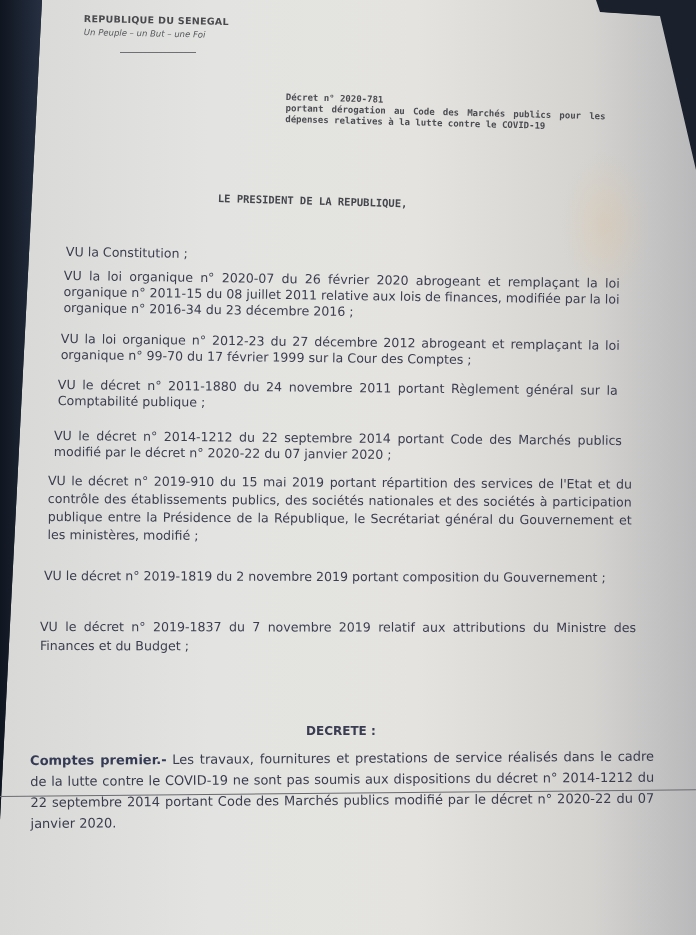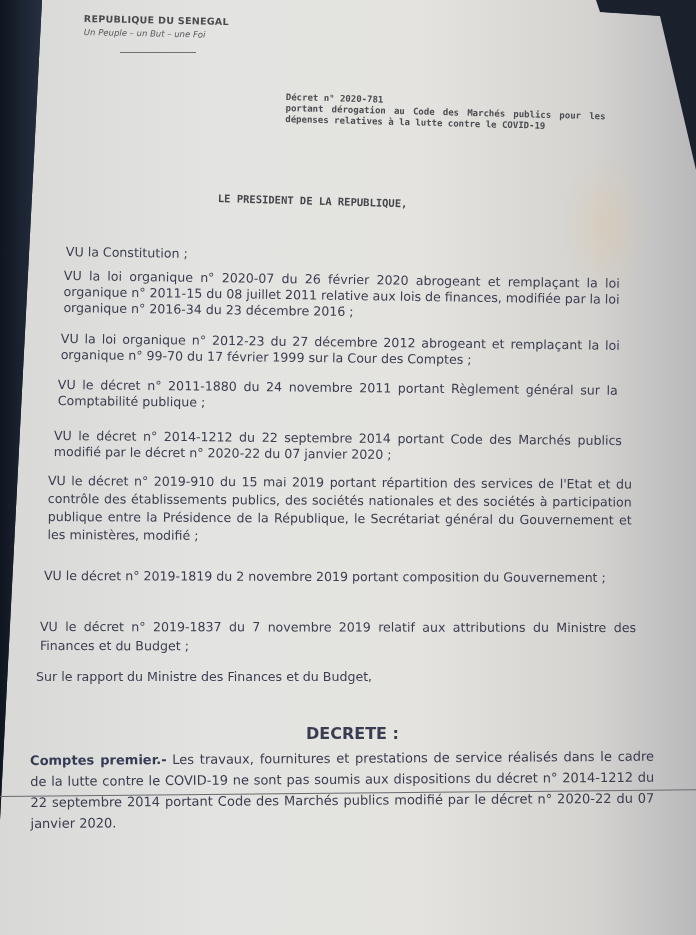--- a/index.html
+++ b/index.html
@@ -63,21 +63,21 @@
       transform: rotate(1.6deg); transform-origin: left top;
     }
     .para {
       position: absolute; font-size: 12.6px; line-height: 16px; color: #3c3e50;
       text-align: justify;
       transform-origin: left top;
     }
     .para.single { text-align: left; }
     .decrete {
       position: absolute; left: 306px; top: 724px;
-      font-weight: bold; font-size: 16px; color: #3a3d52;
+      font-weight: bold; font-size: 12px; color: #3a3d52;
     }
     .article {
       position: absolute; left: 30px; top: 750px; width: 624px;
       font-size: 13px; line-height: 21px; color: #3a3c4e; text-align: justify;
       transform: rotate(-0.4deg); transform-origin: left top;
     }
     .article .lead { font-weight: bold; color: #353a55; }
     .hline {
       position: absolute; left: 0; top: 796px; width: 696px; height: 1px;
       background: #6a6a70;
@@ -118,21 +118,20 @@
     <div class="para" style="left:58px; top:377px; width:560px; transform:rotate(0.6deg);">VU le décret n° 2011-1880 du 24 novembre 2011 portant Règlement général sur la Comptabilité publique ;</div>
 
     <div class="para" style="left:54px; top:428px; width:568px; transform:rotate(0.5deg);">VU le décret n° 2014-1212 du 22 septembre 2014 portant Code des Marchés publics modifié par le décret n° 2020-22 du 07 janvier 2020 ;</div>
 
     <div class="para" style="left:48px; top:472px; width:584px; line-height:18px; transform:rotate(0.35deg);">VU le décret n° 2019-910 du 15 mai 2019 portant répartition des services de l'Etat et du contrôle des établissements publics, des sociétés nationales et des sociétés à participation publique entre la Présidence de la République, le Secrétariat général du Gouvernement et les ministères, modifié ;</div>
 
     <div class="para" style="left:44px; top:566px; width:590px; line-height:19px; transform:rotate(0.2deg);">VU le décret n° 2019-1819 du 2 novembre 2019 portant composition du Gouvernement ;</div>
 
     <div class="para" style="left:40px; top:617px; width:596px; line-height:19px; transform:rotate(0.1deg);">VU le décret n° 2019-1837 du 7 novembre 2019 relatif aux attributions du Ministre des Finances et du Budget ;</div>
 
-    <div class="para single" style="left:36px; top:669px; width:600px;">Sur le rapport du Ministre des Finances et du Budget,</div>
 
     <div class="decrete">DECRETE :</div>
 
     <div class="article">
       <span class="lead">Comptes premier.-</span>
       <span>Les travaux, fournitures et prestations de service réalisés dans le cadre de la lutte contre le COVID-19 ne sont pas soumis aux dispositions du décret n° 2014-1212 du 22 septembre 2014 portant Code des Marchés publics modifié par le décret n° 2020-22 du 07 janvier 2020.</span>
     </div>
 
     <div class="hline"></div>
   </div>

